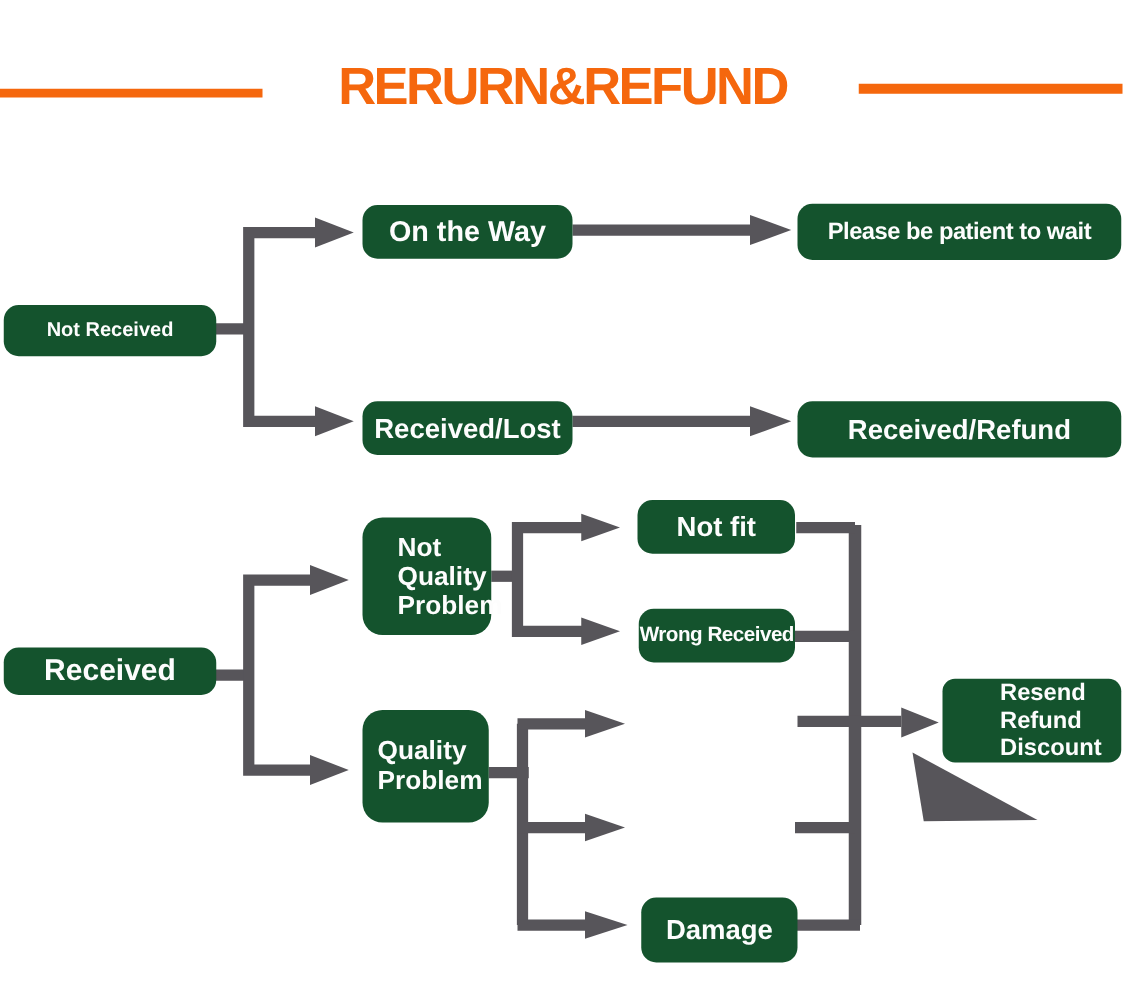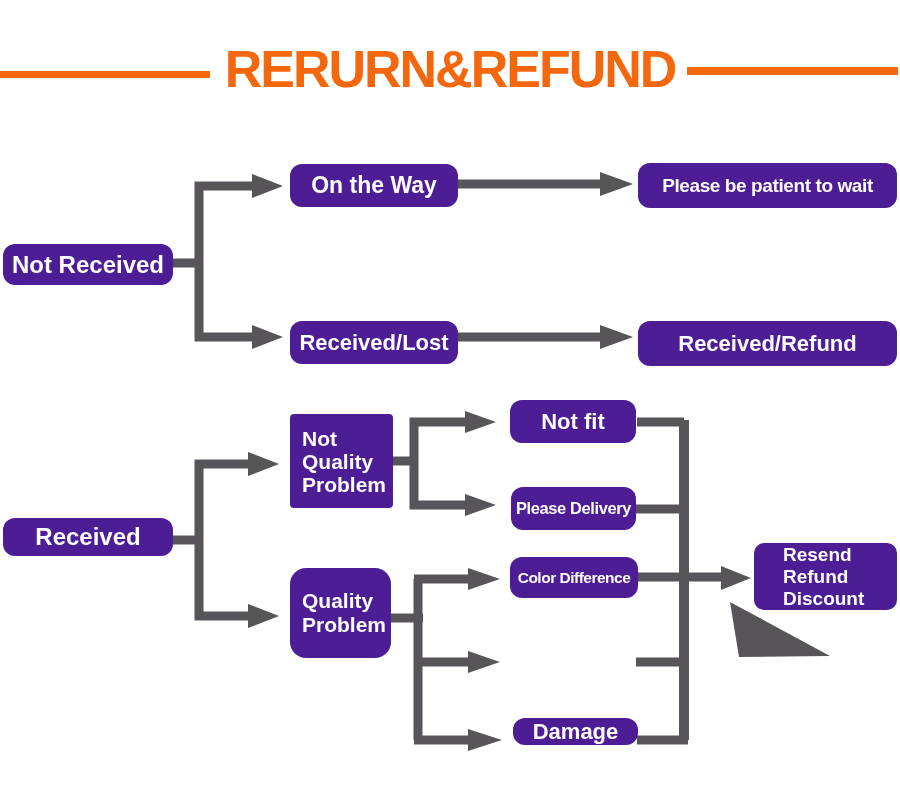--- a/index.html
+++ b/index.html
@@ -3,29 +3,29 @@
 <meta charset="utf-8">
 <style>
   html,body{margin:0;padding:0;background:#ffffff;}
   #canvas{
     position:relative;width:900px;height:800px;background:#ffffff;overflow:hidden;
     font-family:"Liberation Sans",sans-serif;
   }
   .bar{position:absolute;background:#f5670d;}
   #title-text{
     position:absolute;left:215px;top:38px;width:470px;height:62px;
-    color:#f5670d;font-size:52px;font-weight:bold;letter-spacing:-2px;
+    color:#f5670d;font-size:42px;font-weight:bold;letter-spacing:-2px;
     text-align:center;line-height:62px;white-space:nowrap;
   }
   svg.layer{position:absolute;left:0;top:0;}
   .edge{stroke:#57555a;stroke-width:9;fill:none;}
   .edge.thick{stroke-width:10;}
   .head{fill:#57555a;stroke:none;}
   .node{
-    position:absolute;background:#4c1d95;color:#fdfdfd;font-weight:bold;
+    position:absolute;background:#14532d;color:#fdfdfd;font-weight:bold;
     border-radius:12px;display:flex;align-items:center;justify-content:center;
     white-space:nowrap;box-sizing:border-box;
   }
   .node.multi{flex-direction:column;align-items:flex-start;justify-content:center;}
   .node.multi span{display:block;}
 </style>
 </head>
 <body>
 
 <div id="canvas">
@@ -68,21 +68,21 @@
     <path class="edge" d="M637,422 H684"></path>
     <path class="edge" d="M636,509 H684"></path>
     <path class="edge" d="M636,662 H684"></path>
     <path class="edge" d="M637,740 H688"></path>
     <path class="edge" d="M638,577 H721"></path>
     <polygon class="head" points="721,566 751,578 721,590"></polygon>
 
     <polygon class="head" points="730,602 830,656 739,657"></polygon>
   </svg>
 
-  <div class="node" style="left:3px;top:244px;width:170px;height:41px;font-size:24px;">
+  <div class="node" style="left:3px;top:244px;width:170px;height:41px;font-size:16px;">
     <span>Not Received</span>
   </div>
 
   <div class="node" style="left:290px;top:164px;width:168px;height:43px;font-size:23px;">
     <span>On the Way</span>
   </div>
 
   <div class="node" style="left:638px;top:163px;width:259px;height:45px;font-size:19px;letter-spacing:-0.4px;">
     <span>Please be patient to wait</span>
   </div>
@@ -92,48 +92,45 @@
   </div>
 
   <div class="node" style="left:638px;top:321px;width:259px;height:45px;font-size:22px;">
     <span>Received/Refund</span>
   </div>
 
   <div class="node" style="left:3px;top:518px;width:170px;height:38px;font-size:24px;">
     <span>Received</span>
   </div>
 
-  <div class="node multi" style="left:290px;top:414px;width:103px;height:94px;font-size:21px;line-height:23px;padding-left:12px;border-radius:4px;">
+  <div class="node multi" style="left:290px;top:414px;width:103px;height:94px;font-size:21px;line-height:23px;padding-left:28px;border-radius:16px;">
     <span>Not</span>
     <span>Quality</span>
     <span>Problem</span>
   </div>
 
   <div class="node multi" style="left:290px;top:568px;width:101px;height:90px;font-size:21px;line-height:24px;padding-left:12px;border-radius:16px;">
     <span>Quality</span>
     <span>Problem</span>
   </div>
 
   <div class="node" style="left:510px;top:400px;width:126px;height:43px;font-size:22px;">
     <span>Not fit</span>
   </div>
 
   <div class="node" style="left:511px;top:487px;width:125px;height:43px;font-size:16.5px;letter-spacing:-0.4px;">
-    <span>Please Delivery</span>
-  </div>
-
-  <div class="node" style="left:510px;top:557px;width:128px;height:41px;font-size:15.5px;letter-spacing:-0.5px;">
-    <span>Color Difference</span>
+    <span>Wrong Received</span>
   </div>
 
 
-  <div class="node" style="left:513px;top:718px;width:125px;height:27px;font-size:22px;justify-content:center;">
+
+  <div class="node" style="left:513px;top:718px;width:125px;height:52px;font-size:22px;justify-content:center;">
     <span>Damage</span>
   </div>
 
-  <div class="node multi" style="left:754px;top:543px;width:143px;height:67px;font-size:19px;line-height:22px;padding-left:29px;border-radius:10px;">
+  <div class="node multi" style="left:754px;top:543px;width:143px;height:67px;font-size:19px;line-height:22px;padding-left:46px;border-radius:10px;">
     <span>Resend</span>
     <span>Refund</span>
     <span>Discount</span>
   </div>
 
 
 </div>
 
 </body></html>

